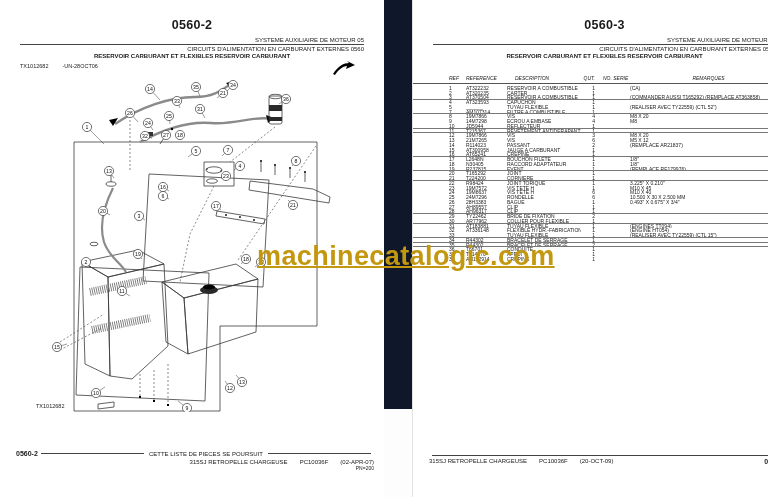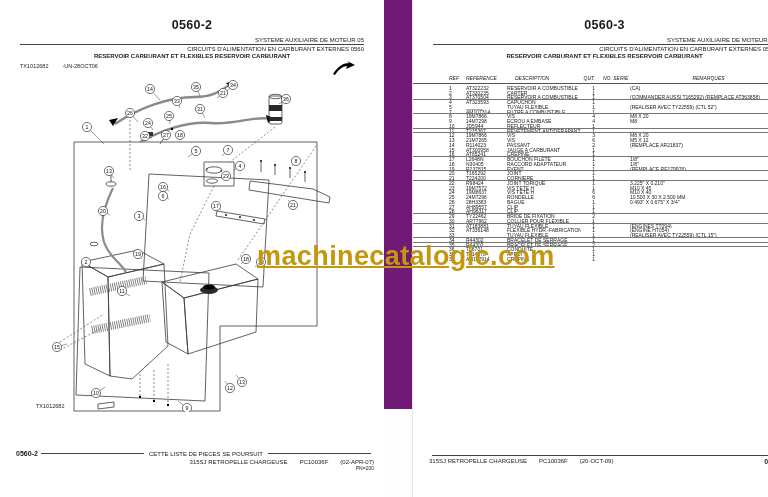--- a/index.html
+++ b/index.html
@@ -1,18 +1,18 @@
 <!DOCTYPE html>
 <html><head>
 <meta charset="utf-8">
 <style>
   * { margin:0; padding:0; box-sizing:border-box; }
   html,body { width:768px; height:497px; overflow:hidden; background:#fdfdfd;
               font-family:"Liberation Sans", sans-serif; color:#1a1a1a; }
-  .spread { position:relative; width:768px; height:409px; background:#701a75; }
+  .spread { position:relative; width:768px; height:409px; background:#0f172a; }
   .page { position:absolute; top:0; width:384px; height:497px; background:#fff; }
   .page.left  { left:0; }
   .page.right { left:384px; border-left:1px solid #e4e4e4;margin-left:28px; }
 
   .pg-head { position:relative; padding:18px 20px 0 20px; }
   .pg-title { text-align:center; font-size:12.5px; font-weight:bold; letter-spacing:0.3px; }
   .hd1 { margin-top:5px; text-align:right; font-size:6px; border-bottom:1px solid #444; padding-bottom:1px; }
   .hd2 { text-align:right; font-size:6px; margin-top:1px; }
   .hd3 { text-align:center; font-size:6px; font-weight:bold; margin-top:1px; }
 

